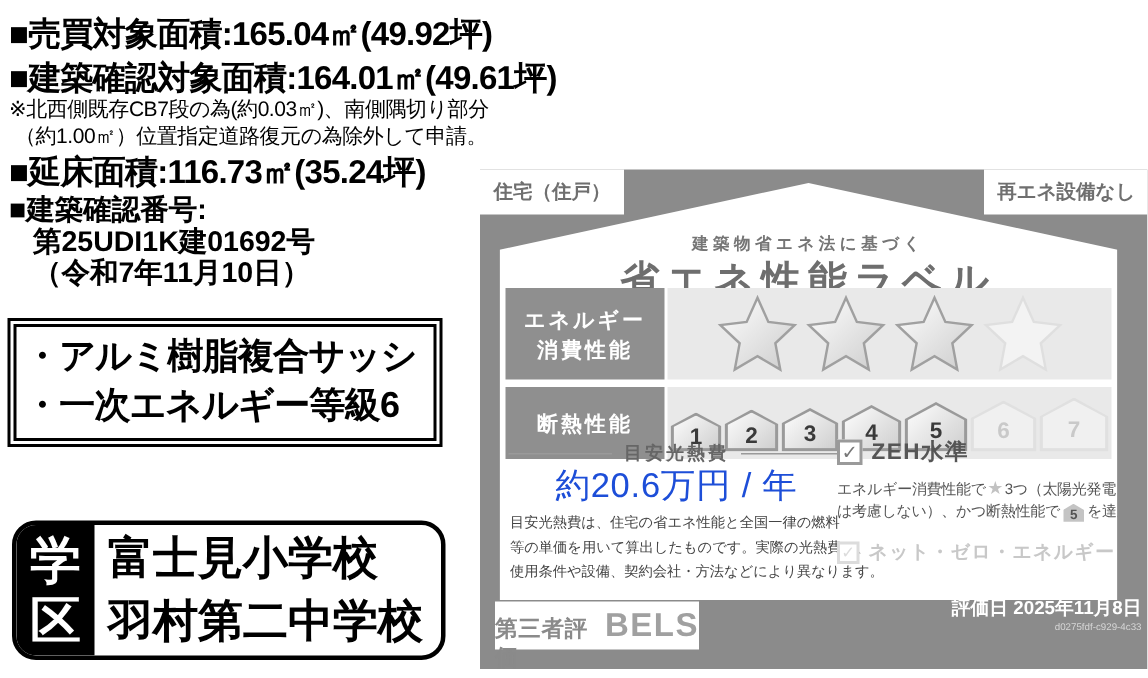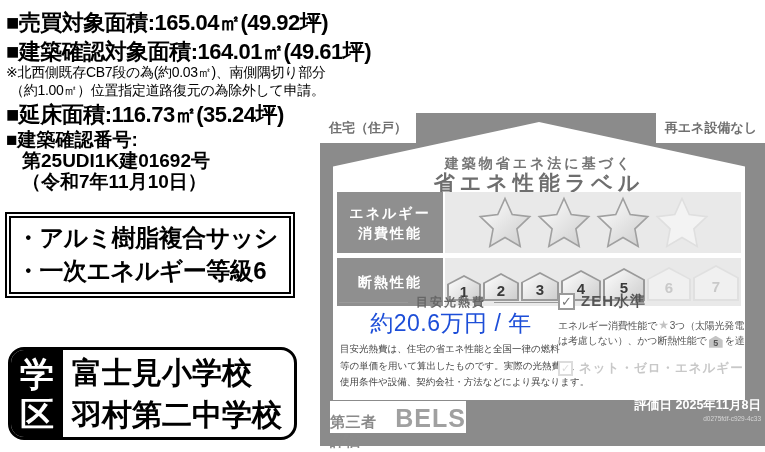--- a/index.html
+++ b/index.html
@@ -24,23 +24,23 @@
   .school-names div{font-size:30px;font-weight:700;line-height:42px;white-space:nowrap;letter-spacing:0px;}
 
   
   .panel{position:absolute;left:320px;top:113px;width:436px;height:333px;background:#8b8b8b;padding-left:15px;}
   .tab{position:absolute;top:0;background:#fff;color:#6f6f6f;font-size:13px;font-weight:700;
        padding:6px 9px;white-space:nowrap;}
   .tab-l{left:0;}
   .tab-r{right:5px;}
   .house{position:absolute;left:13px;top:9px;width:412px;height:278px;background:#fff;
          clip-path:polygon(50% 0%,100% 16%,100% 100%,0% 100%,0% 16%);}
-  .subtitle{position:absolute;top:33px;left:0;width:100%;text-align:center;font-size:14px;
+  .subtitle{position:absolute;top:33px;left:0;width:100%;text-align:center;font-size:11px;
             font-weight:700;letter-spacing:3px;color:#757575;white-space:nowrap;}
-  .title{position:absolute;top:47px;left:0;width:100%;text-align:center;font-size:21px;
+  .title{position:absolute;top:47px;left:0;width:100%;text-align:center;font-size:26px;
          font-weight:700;letter-spacing:5px;color:#6e6e6e;white-space:nowrap;}
   .rowlabel{position:absolute;left:4px;width:106px;background:#8f8f8f;color:#fff;
             display:flex;flex-direction:column;align-items:center;justify-content:center;
             font-size:14px;font-weight:700;letter-spacing:2px;line-height:20px;}
   .r1{top:70px;height:61px;}
   .r2{top:136px;height:48px;}
   .rowarea{position:absolute;left:112px;width:296px;background:#e9e9e9;display:flex;}
   .r1a{top:70px;height:61px;align-items:center;justify-content:center;gap:3px;}
   .r2a{top:136px;height:48px;align-items:flex-end;justify-content:center;gap:2px;padding-bottom:5px;box-sizing:border-box;}
   .star{display:block;}
@@ -74,21 +74,21 @@
   .ministar{color:#c2c2c2;font-size:12px;margin:0 1px;}
   .minihouse{display:inline-flex;align-items:center;justify-content:center;width:14px;height:12px;
              clip-path:polygon(50% 0,100% 35%,100% 100%,0 100%,0 35%);background:#c4c4c4;color:#555;
              font-size:9px;font-weight:700;margin:0 2px;vertical-align:-2px;padding-top:2px;box-sizing:border-box;}
   .nzrow{position:absolute;left:225px;top:238px;display:flex;align-items:center;gap:6px;}
   .nzlabel{font-size:12.5px;font-weight:700;color:#c8c8c8;letter-spacing:1px;white-space:nowrap;}
 
   .certbox{position:absolute;left:10px;top:288px;width:136px;height:32px;background:#fff;
            display:flex;align-items:baseline;justify-content:center;gap:6px;padding-top:3px;box-sizing:border-box;}
   .certlabel{font-size:15px;font-weight:900;color:#8a8a8a;letter-spacing:0.5px;}
-  .certbrand{font-size:25px;font-weight:900;color:#a0a0a0;letter-spacing:1px;}
+  .certbrand{font-size:22px;font-weight:900;color:#a0a0a0;letter-spacing:1px;}
   .project{position:absolute;left:152px;top:297px;font-size:12.5px;font-weight:700;color:#fff;
            letter-spacing:0.5px;white-space:nowrap;}
   .evalblock{position:absolute;right:10px;top:284px;text-align:right;}
   .evaldate{font-size:12.5px;font-weight:700;color:#fff;white-space:nowrap;}
   .evalcode{font-size:6.5px;color:#d6d6d6;margin-top:1px;}
 </style>
 </head>
 <body>
 
 <svg width="0" height="0" style="position:absolute" aria-hidden="true">

